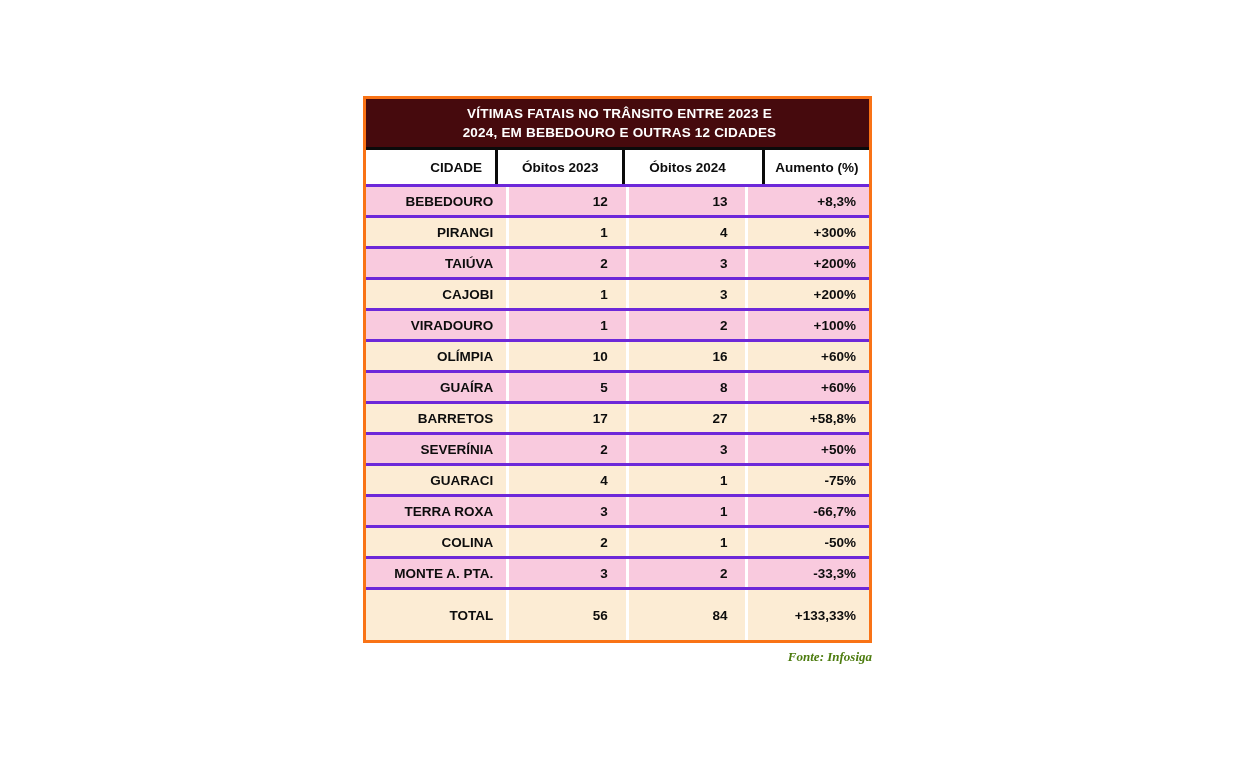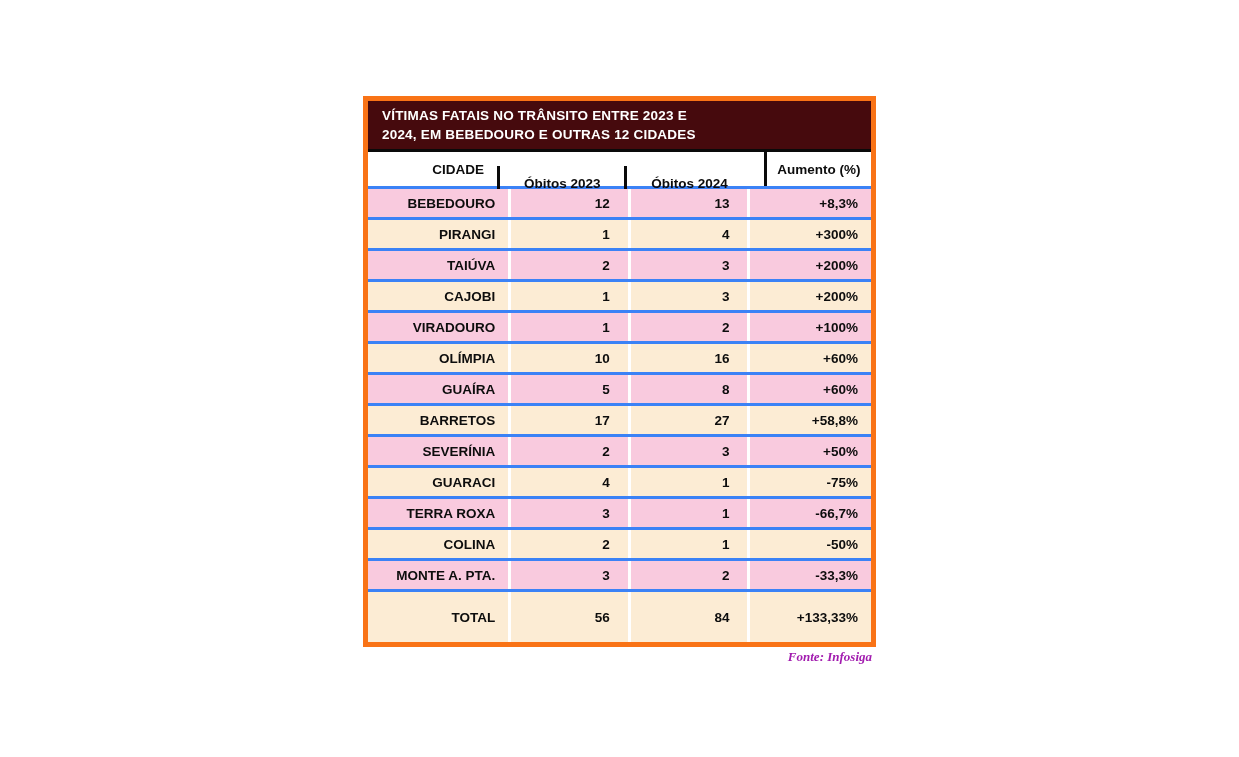--- a/index.html
+++ b/index.html
@@ -12,22 +12,23 @@
     height: 757px;
     position: relative;
     font-family: "Liberation Sans", sans-serif;
     color: #0d0d0d;
   }
   .fig-table {
     position: absolute;
     left: 363px;
     top: 96px;
     width: 503px;
-    border: 5px solid #f97316;
-    background: #3b82f6;
+    border: 3px solid #f97316;
+    background: #6d28d9;
+    text-align: center;
   }
   .title-block {
     background: #460a0d;
     color: #ffffff;
     font-weight: 700;
     font-size: 13.5px;
     line-height: 19px;
     padding: 5px 10px 5px 14px;
     border-bottom: 3px solid #0a0a0a;
     letter-spacing: 0.2px;
@@ -40,21 +41,21 @@
     font-size: 13.5px;
   }
   .hc {
     box-sizing: border-box;
     display: flex;
     align-items: center;
     height: 100%;
   }
   .hc.c1 { width: 142px; justify-content: flex-end; padding-right: 13px; }
   .hc.c2, .hc.c3, .hc.c4 { border-left: 3px solid #0a0a0a; justify-content: center; }
-  .hc.c2, .hc.c3 { width: 141px; margin-top: 14px; }
+  .hc.c2, .hc.c3 { width: 141px; }
   .hc.c4 { width: 119px; margin-left: 12px; }
 
   .data-row {
     display: flex;
     height: 28px;
     margin-top: 3px;
     font-weight: 700;
     font-size: 13.5px;
   }
   .data-row.total { height: 50px; border-radius: 11px; }
@@ -75,21 +76,21 @@
   .source-line {
     position: absolute;
     left: 363px;
     top: 649px;
     width: 509px;
     text-align: right;
     font-family: "Liberation Serif", serif;
     font-style: italic;
     font-weight: 700;
     font-size: 13px;
-    color: #a21caf;
+    color: #4d7c0f;
   }
 </style>
 </head>
 <body>
 
 <div class="fig-table">
 
   <div class="title-block">
     <div>VÍTIMAS FATAIS NO TRÂNSITO ENTRE 2023 E</div>
     <div>2024, EM BEBEDOURO E OUTRAS 12 CIDADES</div>

